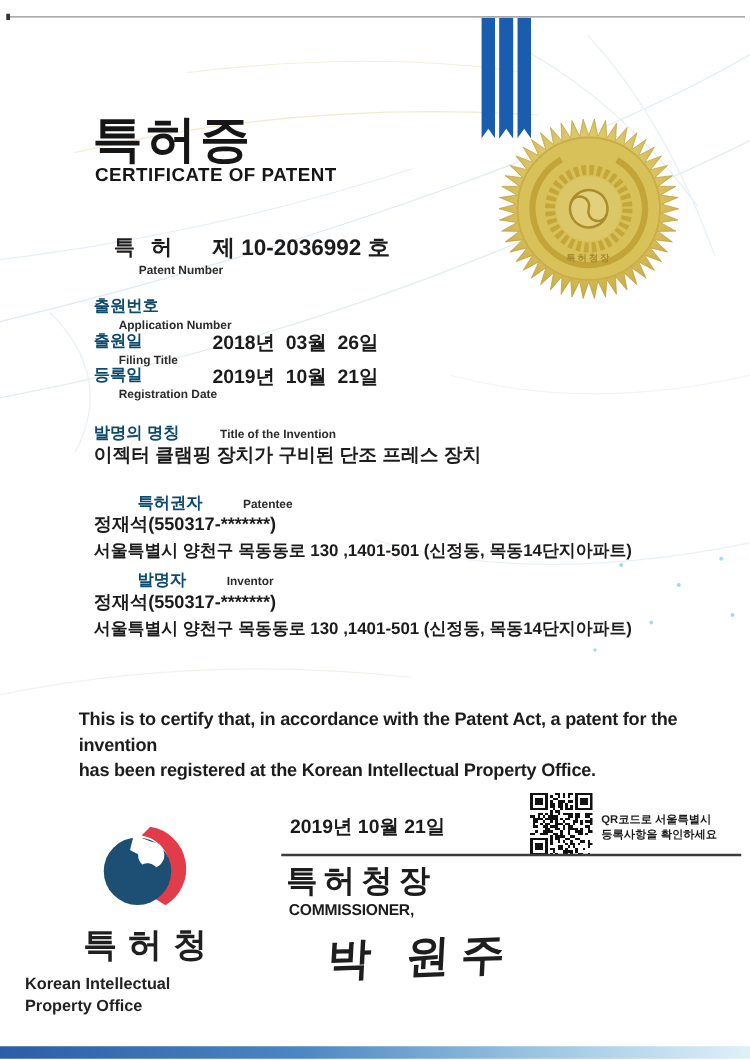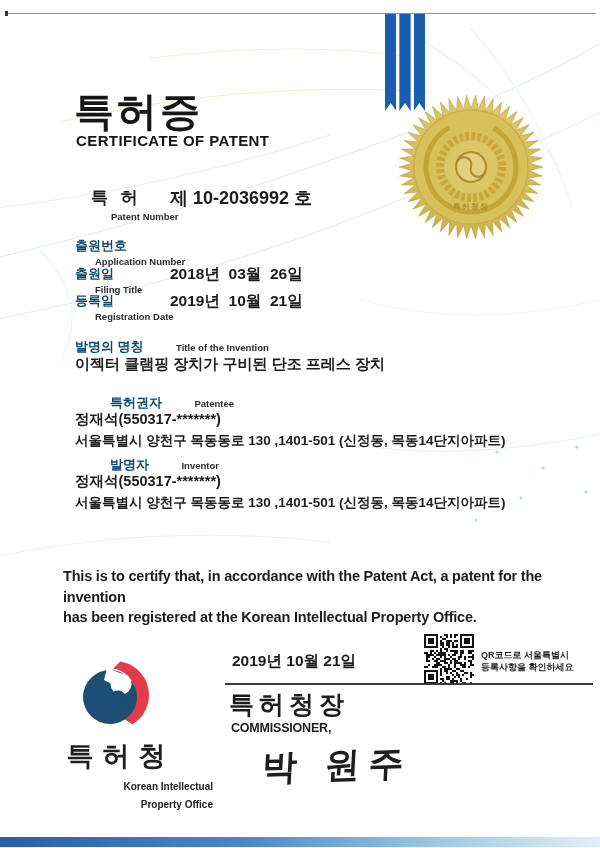--- a/index.html
+++ b/index.html
@@ -50,21 +50,21 @@
   .qr-caption{position:absolute;left:481px;top:650px;font-size:9px;font-weight:600;line-height:11.5px;color:#1c1c1c;}
 
   .sig-rule{position:absolute;left:225px;top:683px;width:368px;height:2px;background:#3c3c3c;}
   .commissioner-ko{position:absolute;left:229px;top:688px;font-size:25px;font-weight:800;letter-spacing:5px;}
   .commissioner-en{position:absolute;left:231px;top:721px;font-size:12.5px;font-weight:800;line-height:15px;letter-spacing:-0.2px;}
   .signature{position:absolute;left:262px;top:742px;font-size:35px;font-weight:700;letter-spacing:9px;color:#1e1e1e;
              transform:rotate(-2deg) skewX(-5deg);}
 
   .kipo-logo{position:absolute;left:76px;top:655px;width:80px;height:80px;}
   .kipo-name-ko{position:absolute;left:36px;top:738px;width:160px;text-align:center;font-size:27px;font-weight:600;letter-spacing:9px;text-indent:9px;color:#1f1f1f;}
-  .kipo-name-en{position:absolute;left:53px;top:778px;width:160px;text-align:right;font-size:10px;font-weight:700;line-height:18px;color:#222;}
+  .kipo-name-en{position:absolute;left:20px;top:778px;width:160px;text-align:left;font-size:13px;font-weight:700;line-height:18px;color:#222;}
 
   .footer-bar{position:absolute;left:0;bottom:1px;width:600px;height:10px;
               background:linear-gradient(90deg,#2a5ea6 0%,#4b87c2 40%,#9cc6e2 72%,#dff0f9 100%);}
 </style>
 </head>
 <body>
 
 <div class="page">
 
   <svg class="bg-guilloche" viewBox="0 0 600 848">

